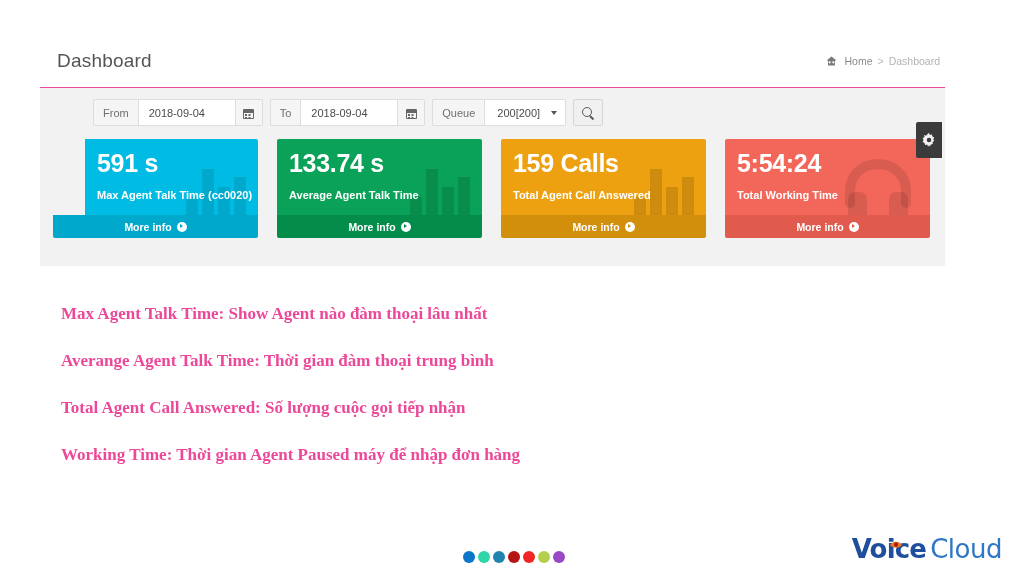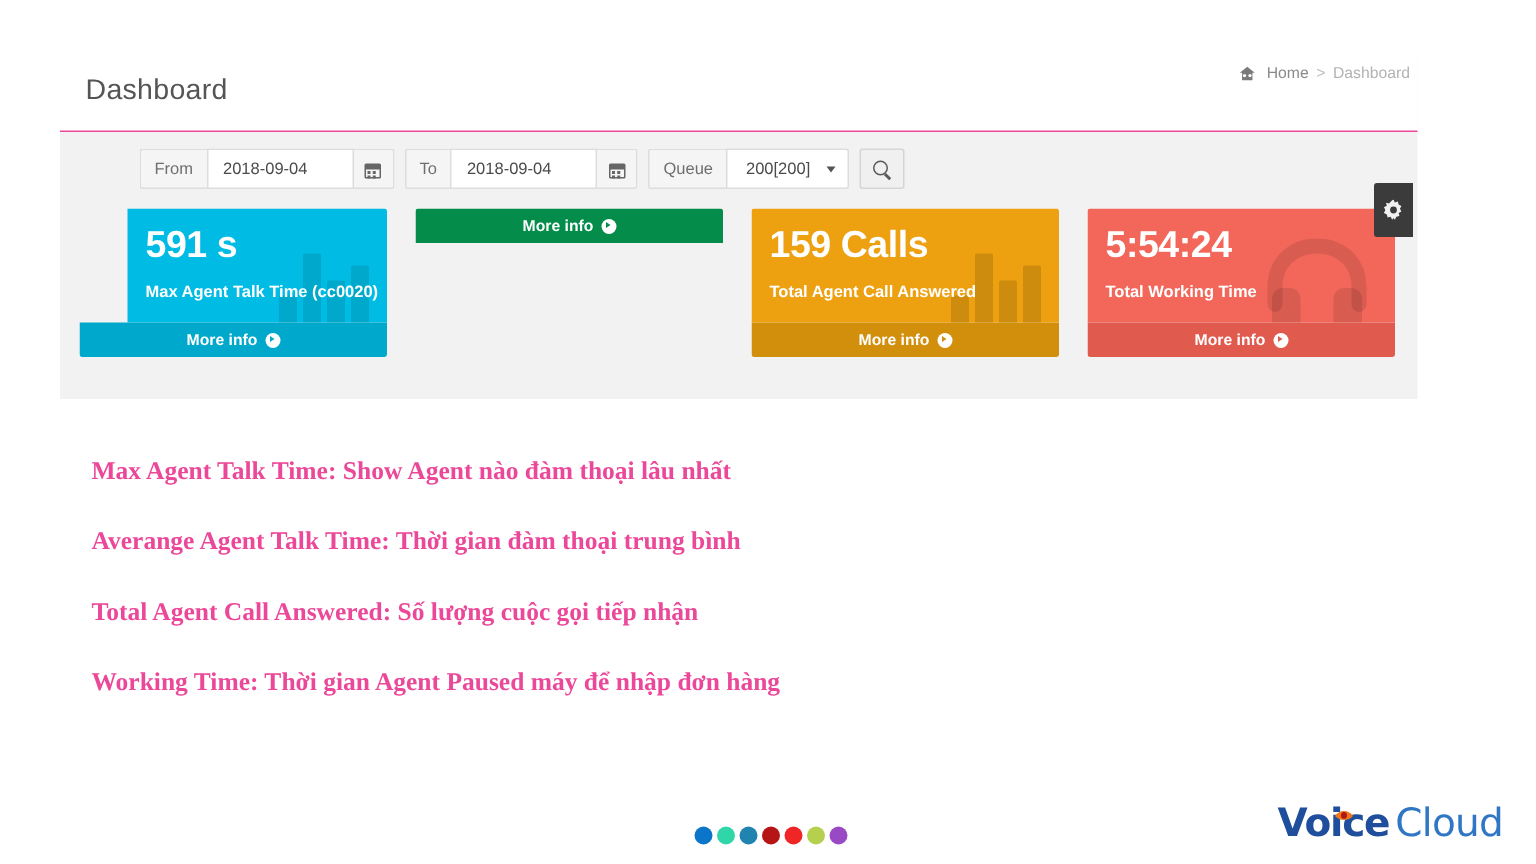--- a/index.html
+++ b/index.html
@@ -43,21 +43,21 @@
     top: 12px;
     font-size: 19px;
     color: #555555;
     font-weight: 400;
     letter-spacing: 0.2px;
   }
 
   .breadcrumb {
     position: absolute;
     right: 5px;
-    top: 5px;
+    top: 17px;
     display: flex;
     align-items: center;
     gap: 5px;
     font-size: 10.5px;
     color: #9a9a9a;
   }
   .breadcrumb .bc-home {
     color: #8a8a8a;
   }
   .bc-sep { color: #bbbbbb; }
@@ -455,20 +455,30 @@
               <i></i>
             </div>
         </div>
         <div class="card-foot">
           <span>More info</span>
           <span class="arrow-circ"></span>
         </div>
       </div>
 
       <div class="card c-green">
+        <div class="card-body">
+          <div class="card-value">133.74 s</div>
+          <div class="card-label">Average Agent Talk Time</div>
+          <div class="bars">
+              <i></i>
+              <i></i>
+              <i></i>
+              <i></i>
+            </div>
+        </div>
         <div class="card-foot">
           <span>More info</span>
           <span class="arrow-circ"></span>
         </div>
       </div>
 
       <div class="card c-orange">
         <div class="card-body">
           <div class="card-value">159 Calls</div>
           <div class="card-label">Total Agent Call Answered</div>

